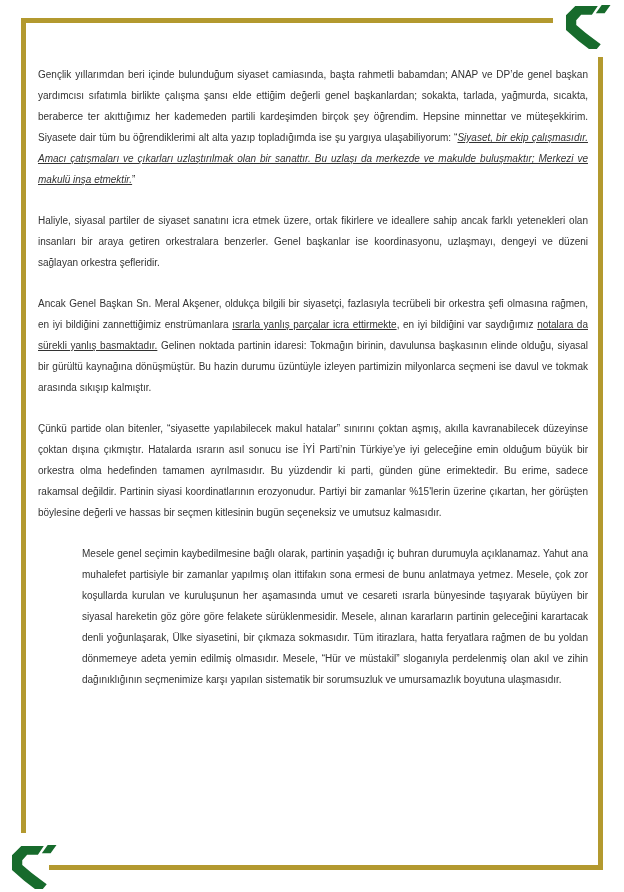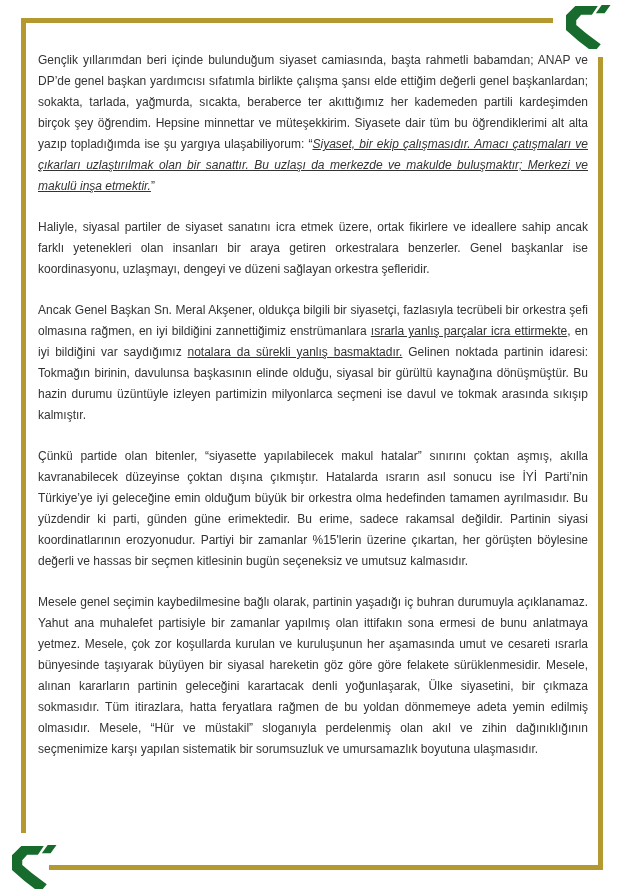--- a/index.html
+++ b/index.html
@@ -16,29 +16,29 @@
   .frame-right  { left: 598px; top: 57px; width: 5px;   height: 813px; }
   .frame-bottom { left: 49px; top: 865px; width: 554px; height: 5px; }
 
   .logo { position: absolute; }
   .logo svg { display: block; width: 100%; height: 100%; }
   .logo-top-right  { left: 559px; top: 5px;   width: 58px; height: 45px; }
   .logo-bottom-left{ left: 9px;  top: 845px;  width: 50px; height: 45px; }
 
   .content {
     position: absolute;
-    left: 38px; top: 50px;
+    left: 38px; top: 64px;
     width: 550px;
     color: #333333;
-    font-size: 12px;
+    font-size: 10px;
     line-height: 21px;
     text-align: justify;
   }
   .content p { margin: 0 0 20px 0; padding: 0; }
-  .content p:last-child { margin-bottom: 0; }
+  .content p:last-child { margin-bottom: 0; margin-left: 44px; }
   .run-iu { font-style: italic; text-decoration: underline; }
   .run-u  { text-decoration: underline; }
 </style>
 </head>
 <body>
 
 <div class="frame frame-top"></div>
 <div class="frame frame-left"></div>
 <div class="frame frame-right"></div>
 <div class="frame frame-bottom"></div>

